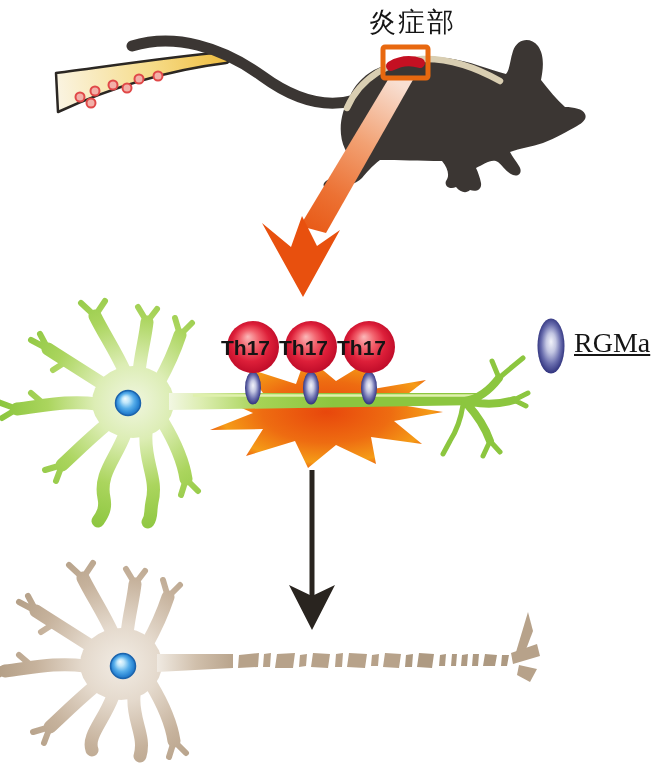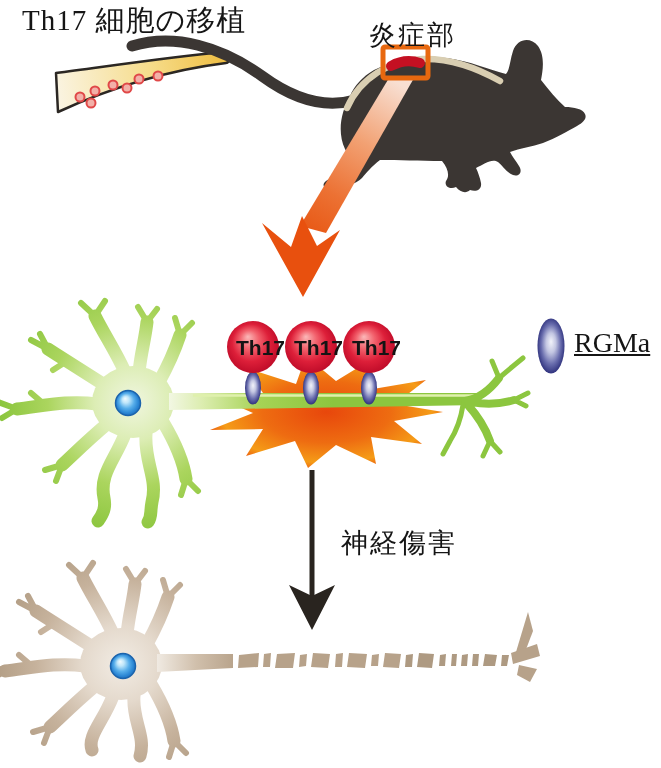--- a/index.html
+++ b/index.html
@@ -3,25 +3,25 @@
 <meta charset="utf-8">
 <style>
   html,body{margin:0;padding:0;background:#fff;}
   .stage{position:relative;width:661px;height:768px;background:#ffffff;overflow:hidden;
          font-family:"Liberation Sans","DejaVu Sans",sans-serif;}
   .stage svg{position:absolute;left:0;top:0;}
   .label{position:absolute;color:#151515;white-space:nowrap;line-height:1.1;}
   .serif{font-family:"Liberation Serif","DejaVu Serif",serif;}
   .sans{font-family:"Liberation Sans","DejaVu Sans",sans-serif;}
   .title-label{left:22px;top:5px;font-size:29px;letter-spacing:1px;}
-  .site-label{left:369px;top:21px;font-size:27px;letter-spacing:2px;}
+  .site-label{left:369px;top:8px;font-size:27px;letter-spacing:2px;}
   .rgma-label{left:574px;top:328px;font-size:28px;text-decoration:underline;}
   .injury-label{left:341px;top:529px;font-size:27px;letter-spacing:2px;font-weight:500;}
   .ensho-label{left:256px;top:405px;width:128px;text-align:center;font-size:34px;font-weight:bold;color:#101010;}
-  .th17-label{position:absolute;width:64px;top:336px;text-align:right;font-size:21px;font-weight:bold;color:#141414;}
+  .th17-label{position:absolute;width:64px;top:336px;text-align:left;font-size:21px;font-weight:bold;color:#141414;}
 </style>
 </head>
 <body>
 
 <div class="stage">
 
 <svg width="661" height="768" viewBox="0 0 661 768">
   <defs>
     <linearGradient id="pipGrad" x1="56" y1="90" x2="230" y2="60" gradientUnits="userSpaceOnUse">
       <stop offset="0" stop-color="#faf4e2"></stop>
@@ -178,21 +178,19 @@
              M452,654 L457,654 L456,666 L451,666 Z M462,655 L468,654 L467,666 L461,666 Z M473,654 L479,654 L478,666 L472,666 Z
              M485,654 L497,655 L495,666 L483,666 Z M502,655 L509,655 L507,666 L501,666 Z"></path>
     <g fill="#b7a28a">
       <polygon points="516,652 528,612 533,631 525,652"></polygon>
       <polygon points="511,653 537,644 540,656 513,664"></polygon>
       <polygon points="519,665 537,669 530,682 517,675"></polygon>
     </g>
   </g>
 </svg>
 
-<div class="label serif title-label">Th17 細胞の移植</div>
 <div class="label serif site-label">炎症部</div>
 <div class="th17-label" style="left:221px">Th17</div>
 <div class="th17-label" style="left:279px">Th17</div>
 <div class="th17-label" style="left:337px">Th17</div>
 <div class="label serif rgma-label">RGMa</div>
-<div class="label sans injury-label">神経傷害</div>
 
 </div>
 
 </body></html>

